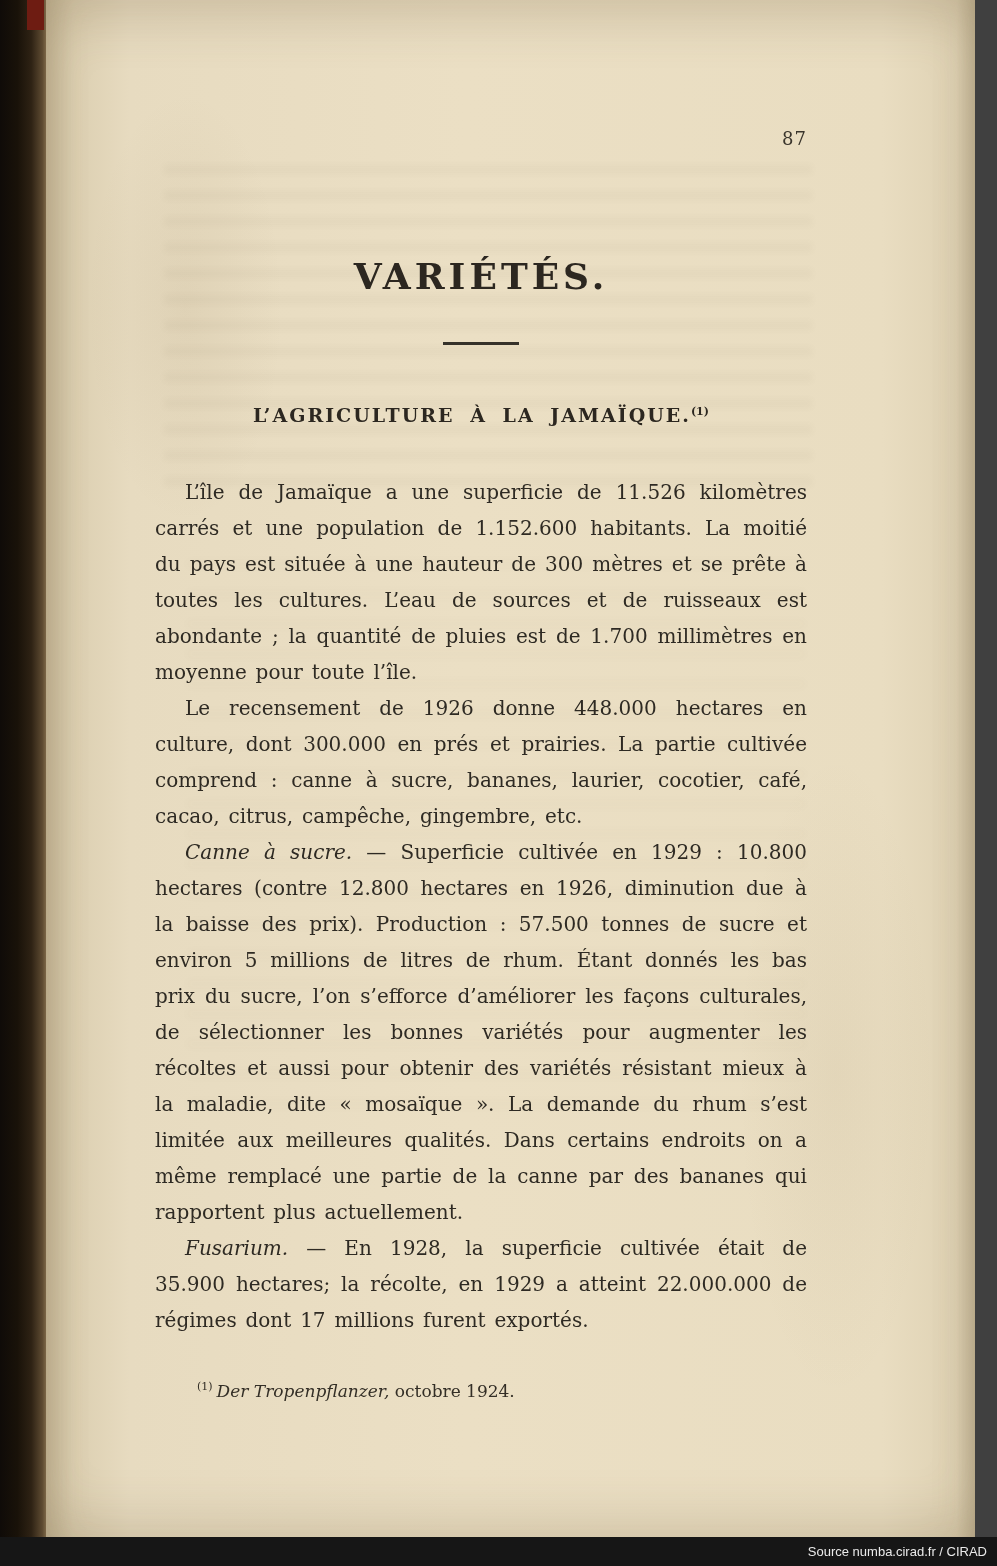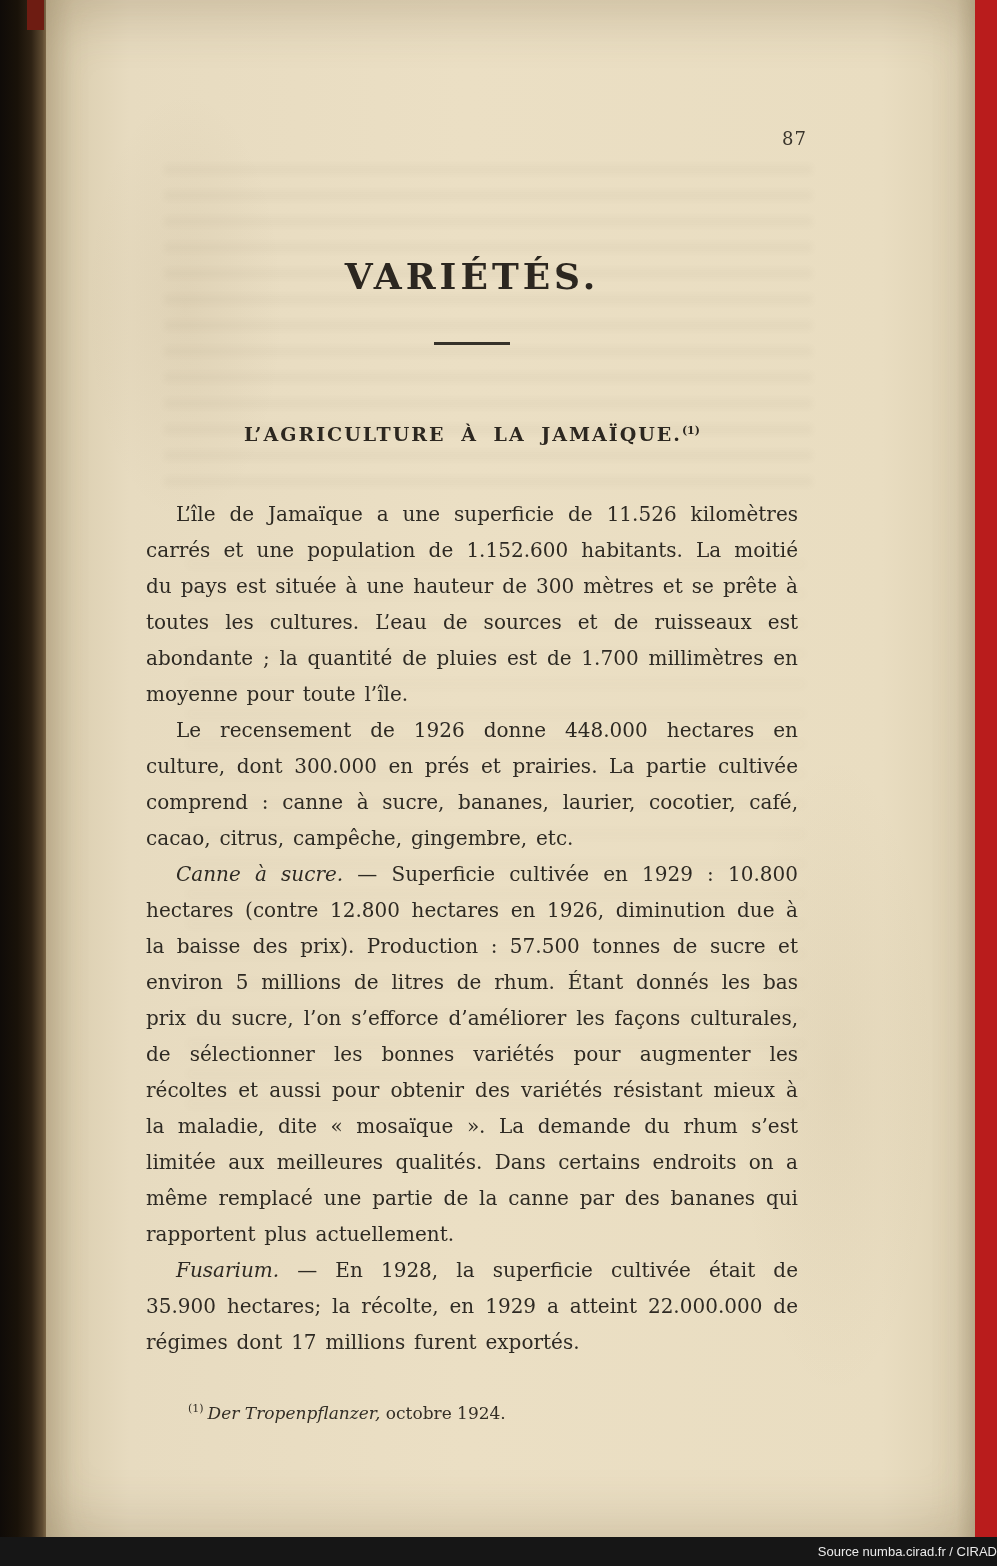--- a/index.html
+++ b/index.html
@@ -1,19 +1,19 @@
 <!DOCTYPE html>
 <html><head>
 <meta charset="utf-8">
 <style>
   * { margin:0; padding:0; box-sizing:border-box; }
   html,body { background:#8a8a88; }
   .scan {
     position:relative; width:997px; height:1566px; margin:0 auto;
-    background:#b91c1c; overflow:hidden;
+    background:#404040; overflow:hidden;
     font-family:"DejaVu Serif","Liberation Serif",serif;
   }
   .binding {
     position:absolute; left:0; top:0; width:46px; height:1566px;
     background:linear-gradient(90deg,#0f0b08 0%,#191209 38%,#2e2214 68%,#5d4a31 92%,#7c6747 100%);
   }
   .spine-red { position:absolute; left:27px; top:0; width:17px; height:30px; background:#6e1c12; }
   .paper {
     position:absolute; left:46px; top:0; width:929px; height:1537px;
     background:linear-gradient(90deg,#c9bb9b 0%,#dccfb1 3%,#e7dbc0 9%,#ebdfc4 45%,#e9ddc1 90%,#dfd2b4 98%,#c7ba9b 100%);
@@ -32,45 +32,45 @@
   }
   .ghost2 {
     position:absolute; left:140px; top:560px; width:620px; height:560px;
     background:repeating-linear-gradient(180deg, rgba(85,70,45,.5) 0 8px, transparent 8px 30px);
     filter:blur(4px); opacity:.035; pointer-events:none;
   }
   .pagenum {
     position:absolute; top:128px; right:168px;
     font-size:18px; color:#3a352c; letter-spacing:1px;
   }
-  .content { position:absolute; left:100px; top:0; width:652px; color:#2e2a23; }
+  .content { position:absolute; left:109px; top:0; width:652px; color:#2e2a23; }
   .title {
     margin-top:256px; text-align:center;
     font-size:36px; line-height:40px; font-weight:bold; letter-spacing:4px; color:#2c2720;
   }
   .rule { width:76px; height:3px; background:#36322a; margin:46px auto 0; }
   .heading {
-    margin-top:70px; text-align:center;
-    font-size:19px; line-height:32px; font-weight:bold; letter-spacing:2px; word-spacing:7px;
+    margin-top:54px; text-align:center;
+    font-size:19px; line-height:25px; font-weight:bold; letter-spacing:2px; word-spacing:7px;
     color:#2c2720;
   }
   .heading sup { font-size:11px; letter-spacing:0; word-spacing:0; vertical-align:super; }
   .body {
     margin-top:46px; font-size:20px; line-height:36px;
     text-align:justify; word-spacing:2.5px;
   }
   .body p { text-indent:30px; }
   .it { font-style:italic; }
   .footnote { margin-top:42px; padding-left:42px; font-size:17px; color:#332e26; }
   .footnote sup { font-size:11px; margin-right:4px; }
   .bottombar {
     position:absolute; left:0; bottom:0; width:997px; height:29px;
     background:#161616; color:#eaeaea;
     font-family:"Liberation Sans","DejaVu Sans",sans-serif; font-size:13px;
-    display:flex; align-items:center; justify-content:flex-end; 
+    display:flex; align-items:center; justify-content:flex-end; padding-right:10px;
   }
 </style>
 </head>
 <body>
 
 <div class="scan">
 
   <div class="binding">
     <div class="spine-red"></div>
   </div>

